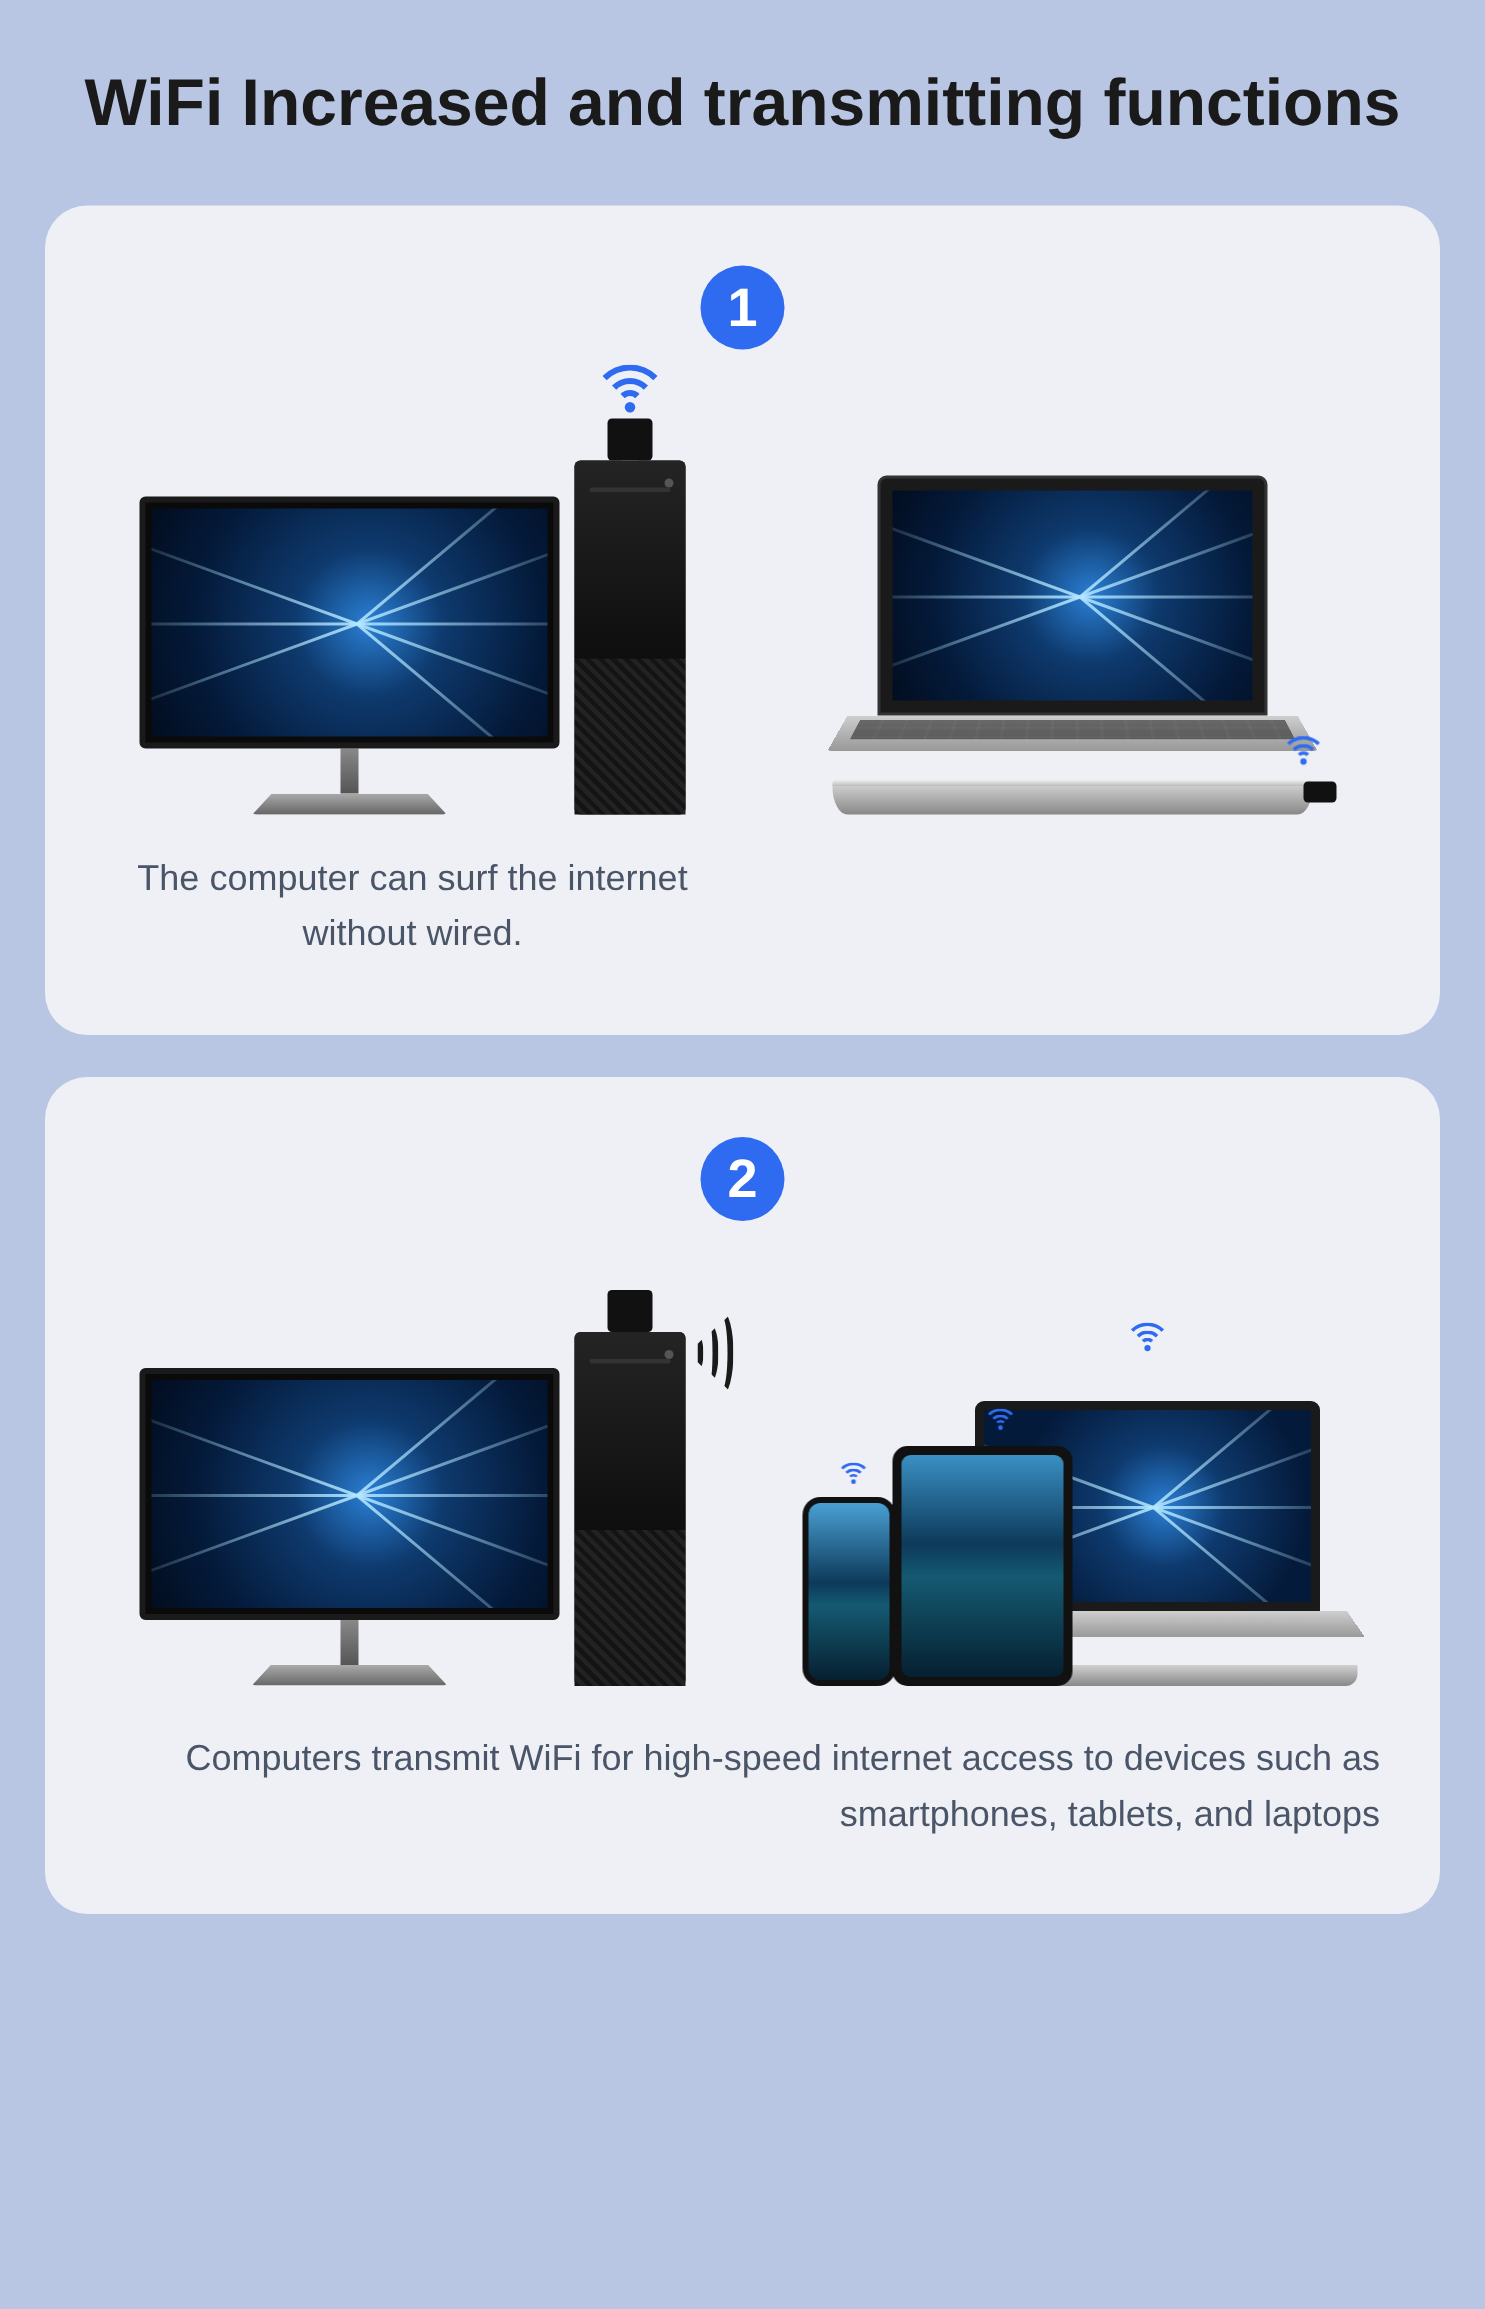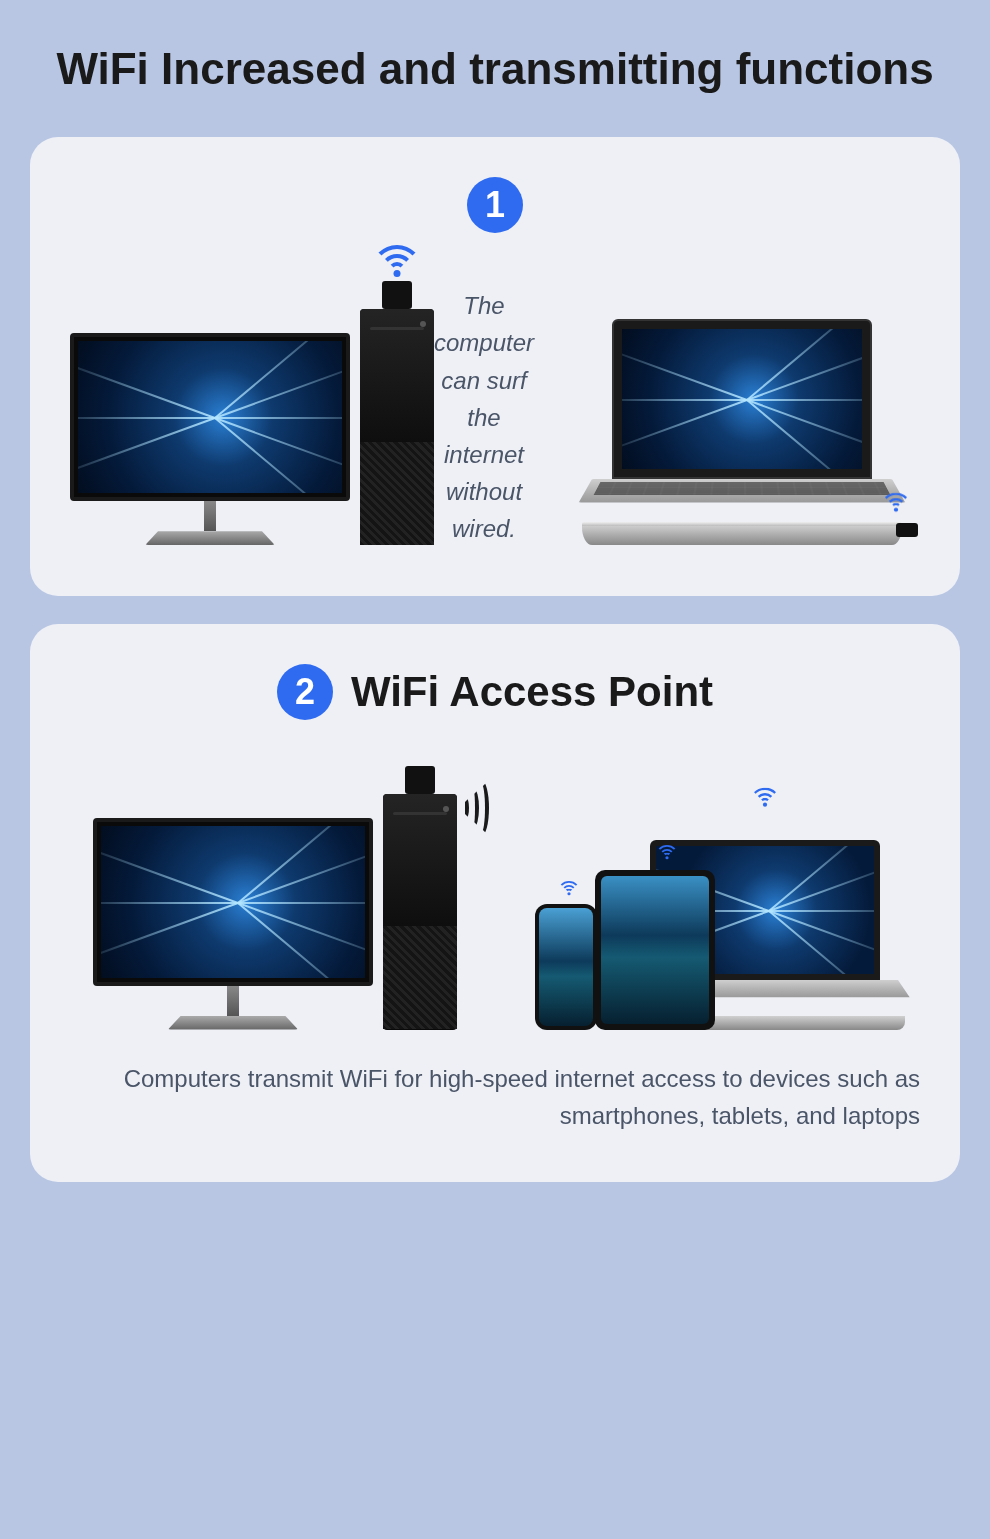--- a/index.html
+++ b/index.html
@@ -48,22 +48,22 @@
     font-weight: 700;
     color: #1a1a1a;
   }
   .columns {
     display: flex;
     gap: 30px;
   }
   .col {
     flex: 1;
     display: flex;
+    flex-direction: column;
     align-items: center;
-    font-style: italic;
   }
   .illustration {
     height: 280px;
     width: 100%;
     display: flex;
     align-items: flex-end;
     justify-content: center;
     position: relative;
   }
   .caption {
@@ -331,21 +331,20 @@
           </div>
         </div>
       </div>
     </div>
   </div>
 </section>
 
 <section class="card">
   <div class="card-header">
     <div class="badge">2</div>
-    <div class="card-title">WiFi Access Point</div>
   </div>
   <div class="columns">
     <div class="col">
       <div class="illustration">
         <div class="monitor-wrap">
           <div class="monitor">
             <div class="monitor-bezel">
                 <div class="monitor-screen">
                   <div class="win-burst">
                     <span></span>

